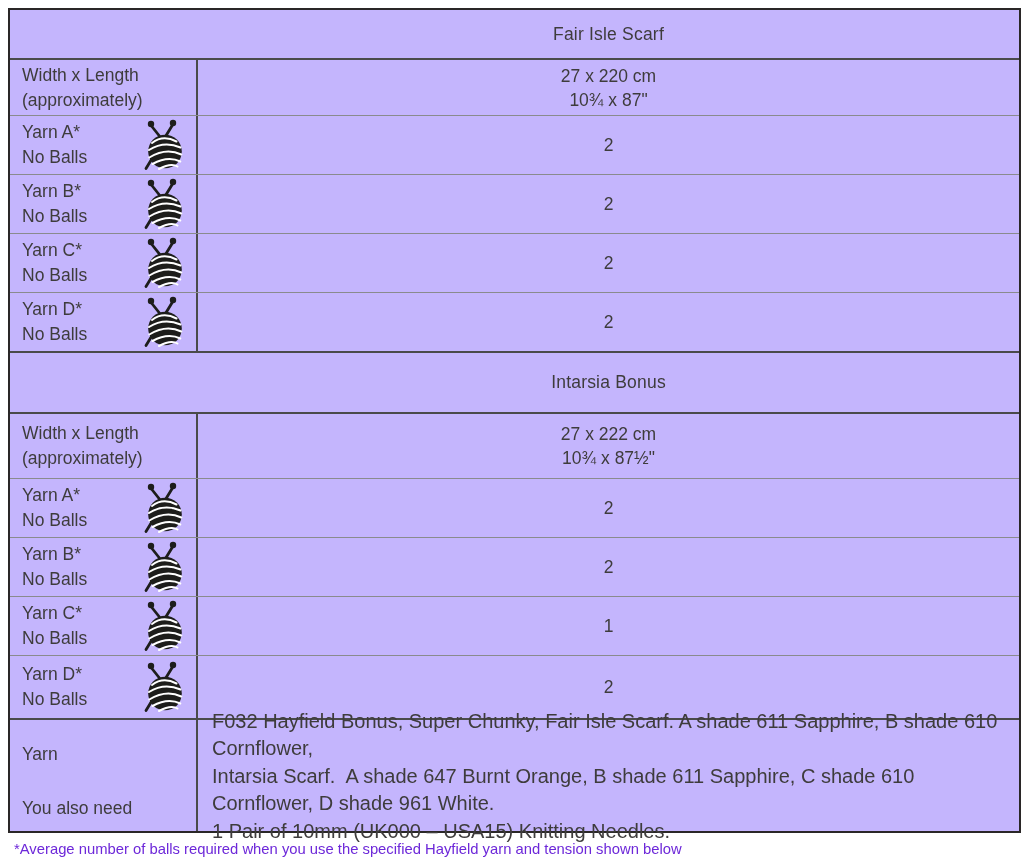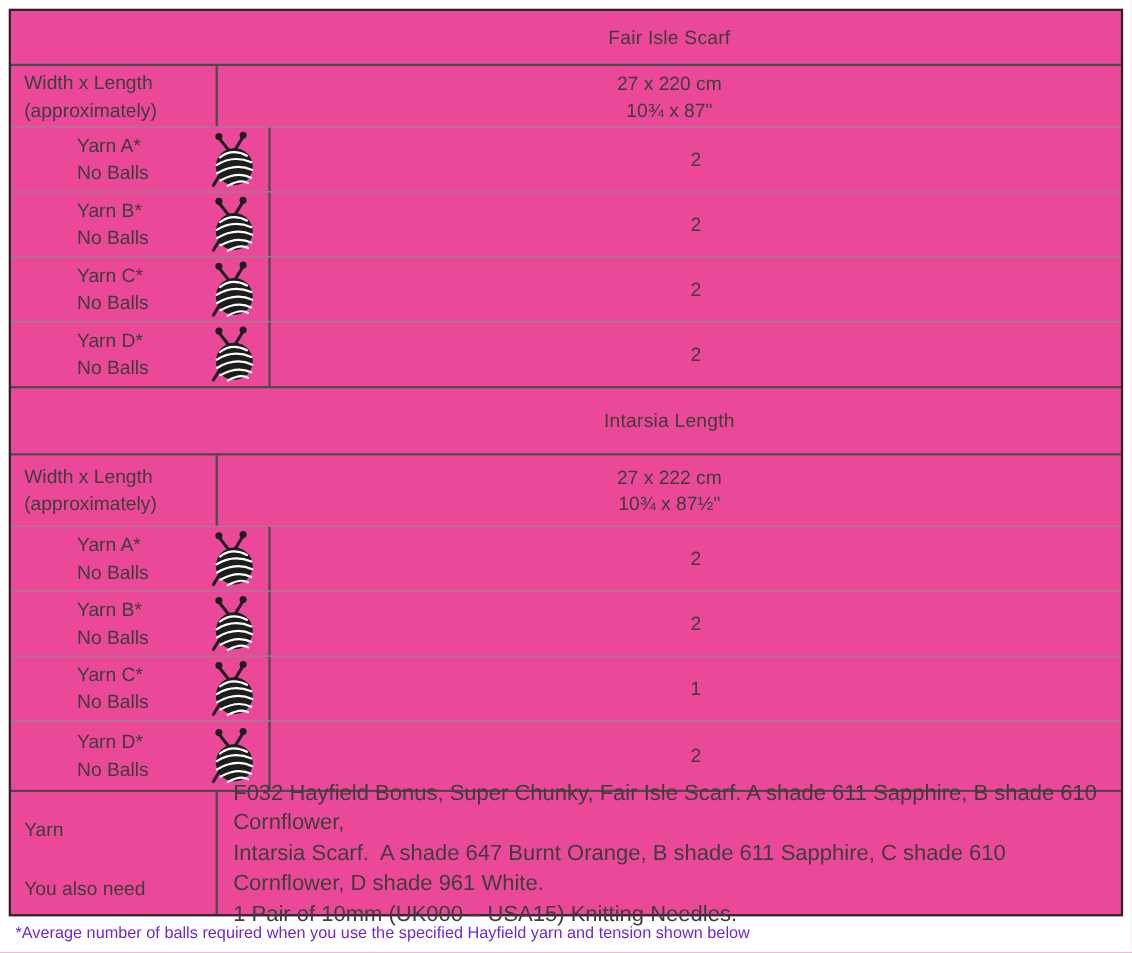--- a/index.html
+++ b/index.html
@@ -9,26 +9,26 @@
     font-family:"Liberation Sans","DejaVu Sans",sans-serif;
     color:#3e3c3c;
     position:relative;
     overflow:hidden;
   }
   .spec-table{
     position:absolute;left:8px;top:8px;
     width:1013px;height:825px;
     border:2px solid #2a2727;
     box-sizing:border-box;
-    background:#ec4899;
+    background:#c4b5fd;
     display:flex;flex-direction:column;
   }
   .row{display:flex;box-sizing:border-box;flex:0 0 auto;}
   .r-strong{border-top:2px solid #4a4a4a;}
-  .r-light{border-top:1.5px solid #8a8b8d;padding-left:48px;}
+  .r-light{border-top:1.5px solid #8a8b8d;}
   .header-row{align-items:center;}
   .header-title{
     margin-left:188px;flex:1;text-align:center;
     font-size:17.5px;letter-spacing:.2px;
   }
   .cell-l{
     width:188px;flex:0 0 188px;box-sizing:border-box;
     border-right:2px solid #4a4a4a;
     padding:8px 6px 8px 12px;
     display:flex;align-items:center;justify-content:space-between;
@@ -189,21 +189,21 @@
       <path d="M14.5 45 Q 30 36.5, 42.3 42.5"></path>
       <path d="M21 50 Q 33 43.5, 39.5 47.5"></path>
     </g>
   </svg>
 </span>
     </div>
     <div class="cell-r">2</div>
   </div>
 
   <div class="row r-strong header-row" style="height:61px">
-    <div class="header-title">Intarsia Length</div>
+    <div class="header-title">Intarsia Bonus</div>
   </div>
 
   <div class="row r-strong" style="height:66px">
     <div class="cell-l">
       <div class="label2">
         <div>Width x Length</div>
         <div>(approximately)</div>
       </div>
     </div>
     <div class="cell-r">

